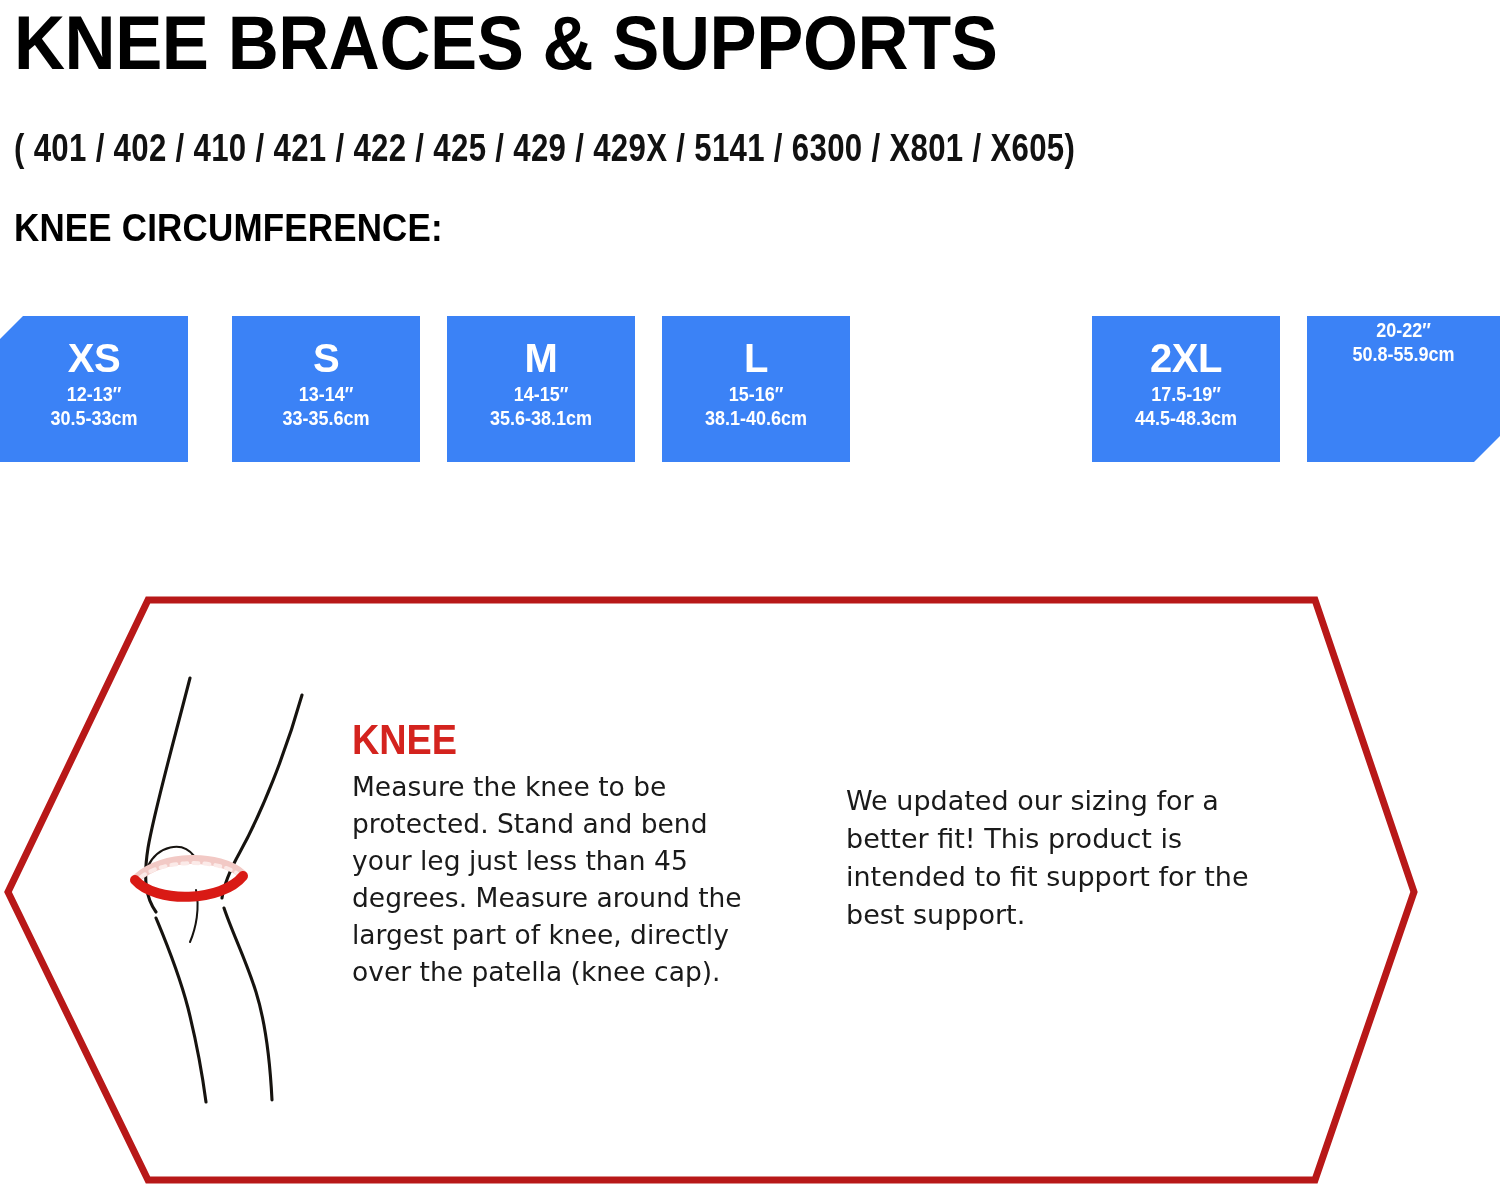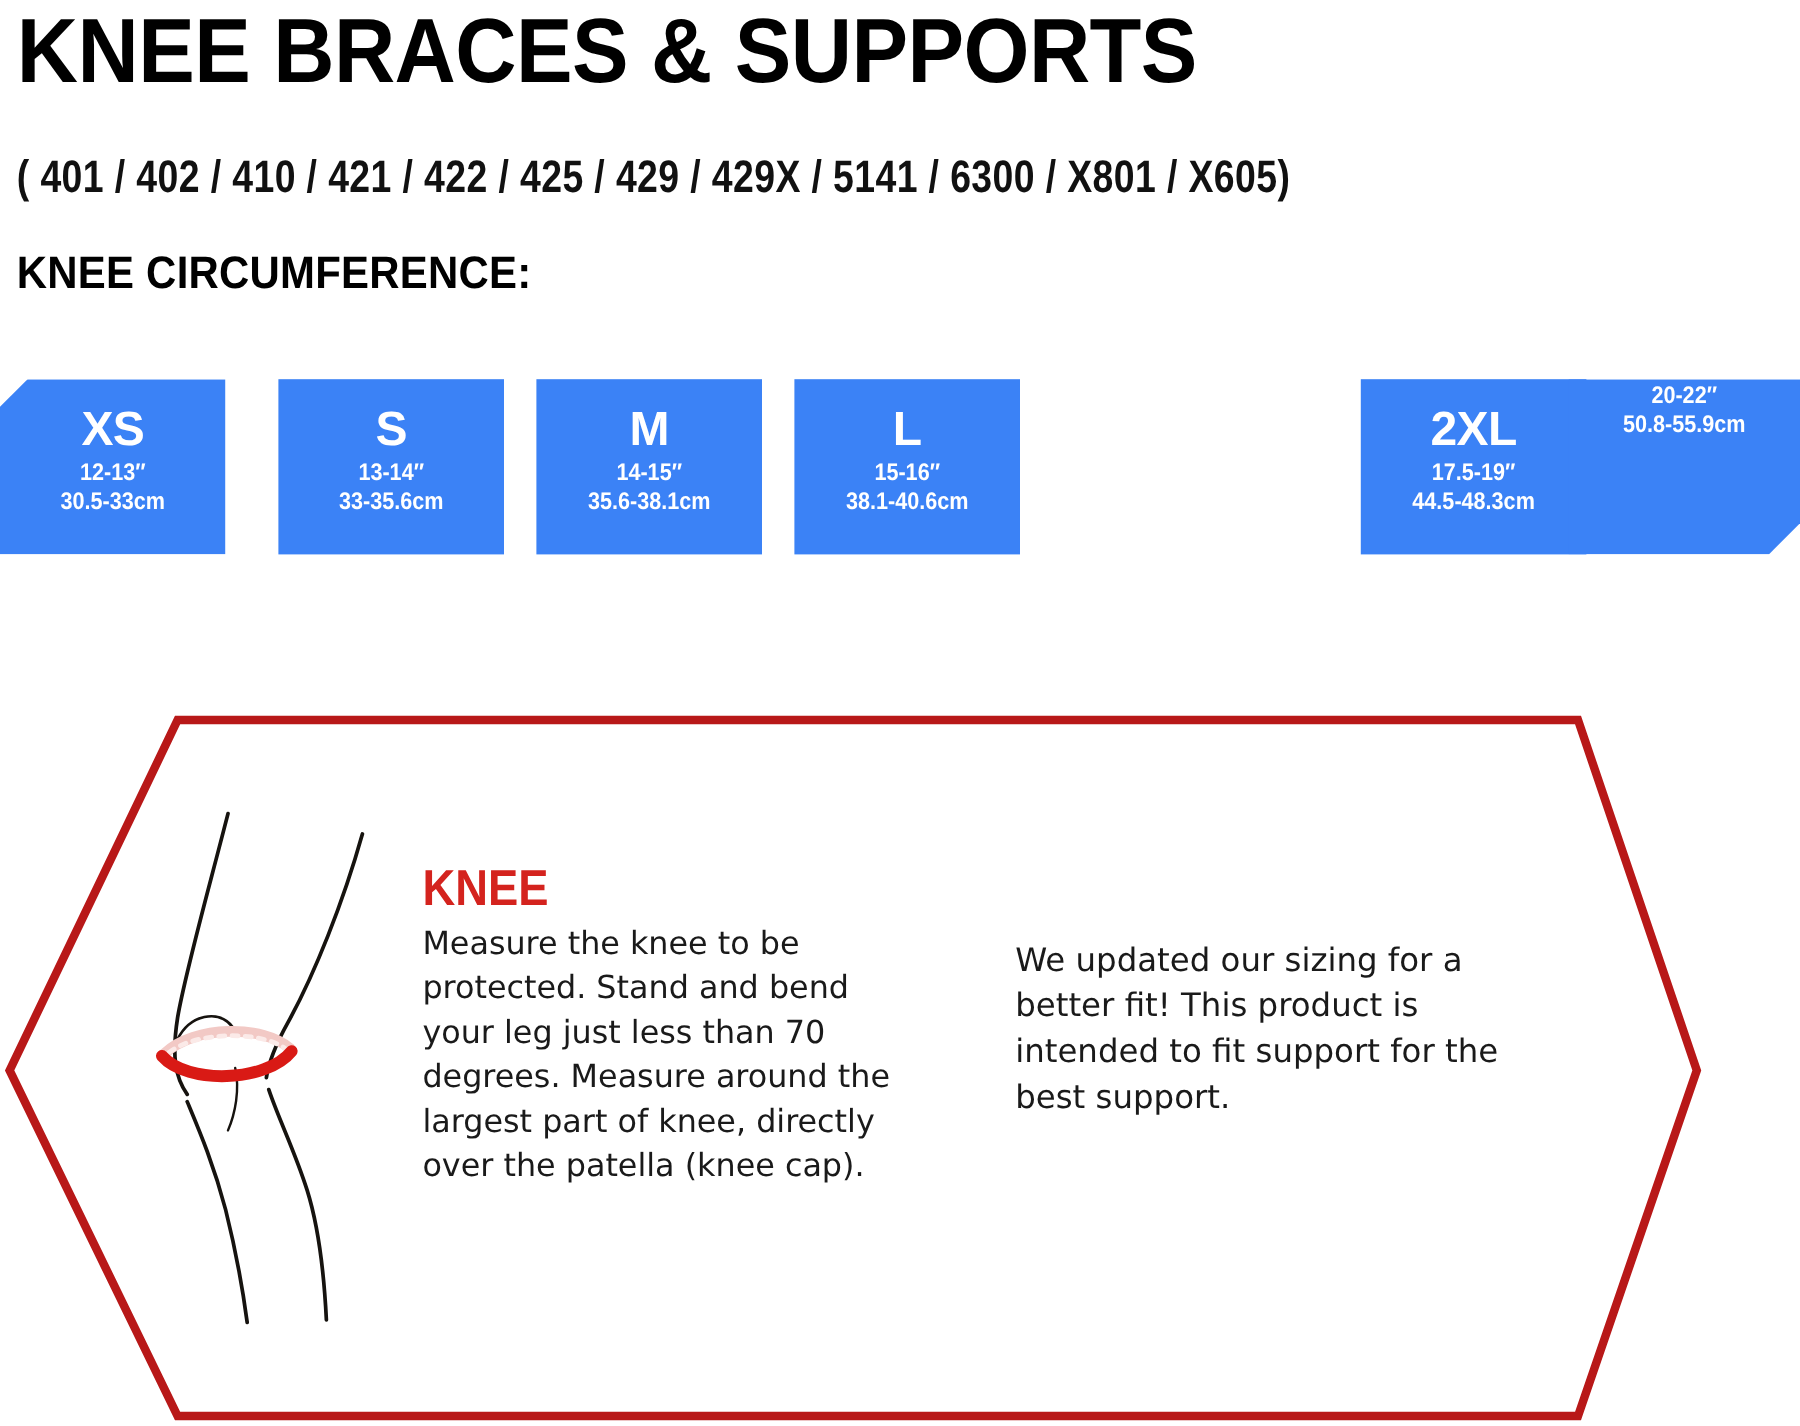--- a/index.html
+++ b/index.html
@@ -205,21 +205,21 @@
     <span class="size-cm">35.6-38.1cm</span>
   </div>
 
   <div class="size-box" style="left:662px;">
     <span class="size-name">L</span>
     <span class="size-in">15-16″</span>
     <span class="size-cm">38.1-40.6cm</span>
   </div>
 
 
-  <div class="size-box" style="left:1092px;margin-left:42px;">
+  <div class="size-box" style="left:1092px;">
     <span class="size-name">2XL</span>
     <span class="size-in">17.5-19″</span>
     <span class="size-cm">44.5-48.3cm</span>
   </div>
 
   <div class="size-box cut-br" style="left:1307px; width:193px;">
     <span class="size-in">20-22″</span>
     <span class="size-cm">50.8-55.9cm</span>
   </div>
 
@@ -244,18 +244,18 @@
   <path d="M 86 250 C 90 268, 86 288, 80 302" fill="none" stroke="#16130f" stroke-width="2.0" stroke-linecap="round"></path>
 
   <path d="M 27 238 C 52 214, 110 214, 132 234" fill="none" stroke="#f2c9c5" stroke-width="9" stroke-linecap="round"></path>
   <path d="M 31 237 C 54 219, 108 219, 128 234" fill="none" stroke="#fbeae8" stroke-width="4" stroke-linecap="round" stroke-dasharray="5 6"></path>
 
   <path d="M 25 240 C 46 264, 112 262, 133 236" fill="none" stroke="#D91A15" stroke-width="10" stroke-linecap="round"></path>
 </svg>
 
 <div id="knee-col">
   <div id="knee-heading">KNEE</div>
-  <div id="knee-body">Measure the knee to be protected. Stand and bend your leg just less than 70 degrees. Measure around the largest part of knee, directly over the patella (knee cap).</div>
+  <div id="knee-body">Measure the knee to be protected. Stand and bend your leg just less than 45 degrees. Measure around the largest part of knee, directly over the patella (knee cap).</div>
 </div>
 
 <div id="important-col">
   <div id="important-body">We updated our sizing for a better fit! This product is intended to fit support for the best support.</div>
 </div>
 
 </body></html>

